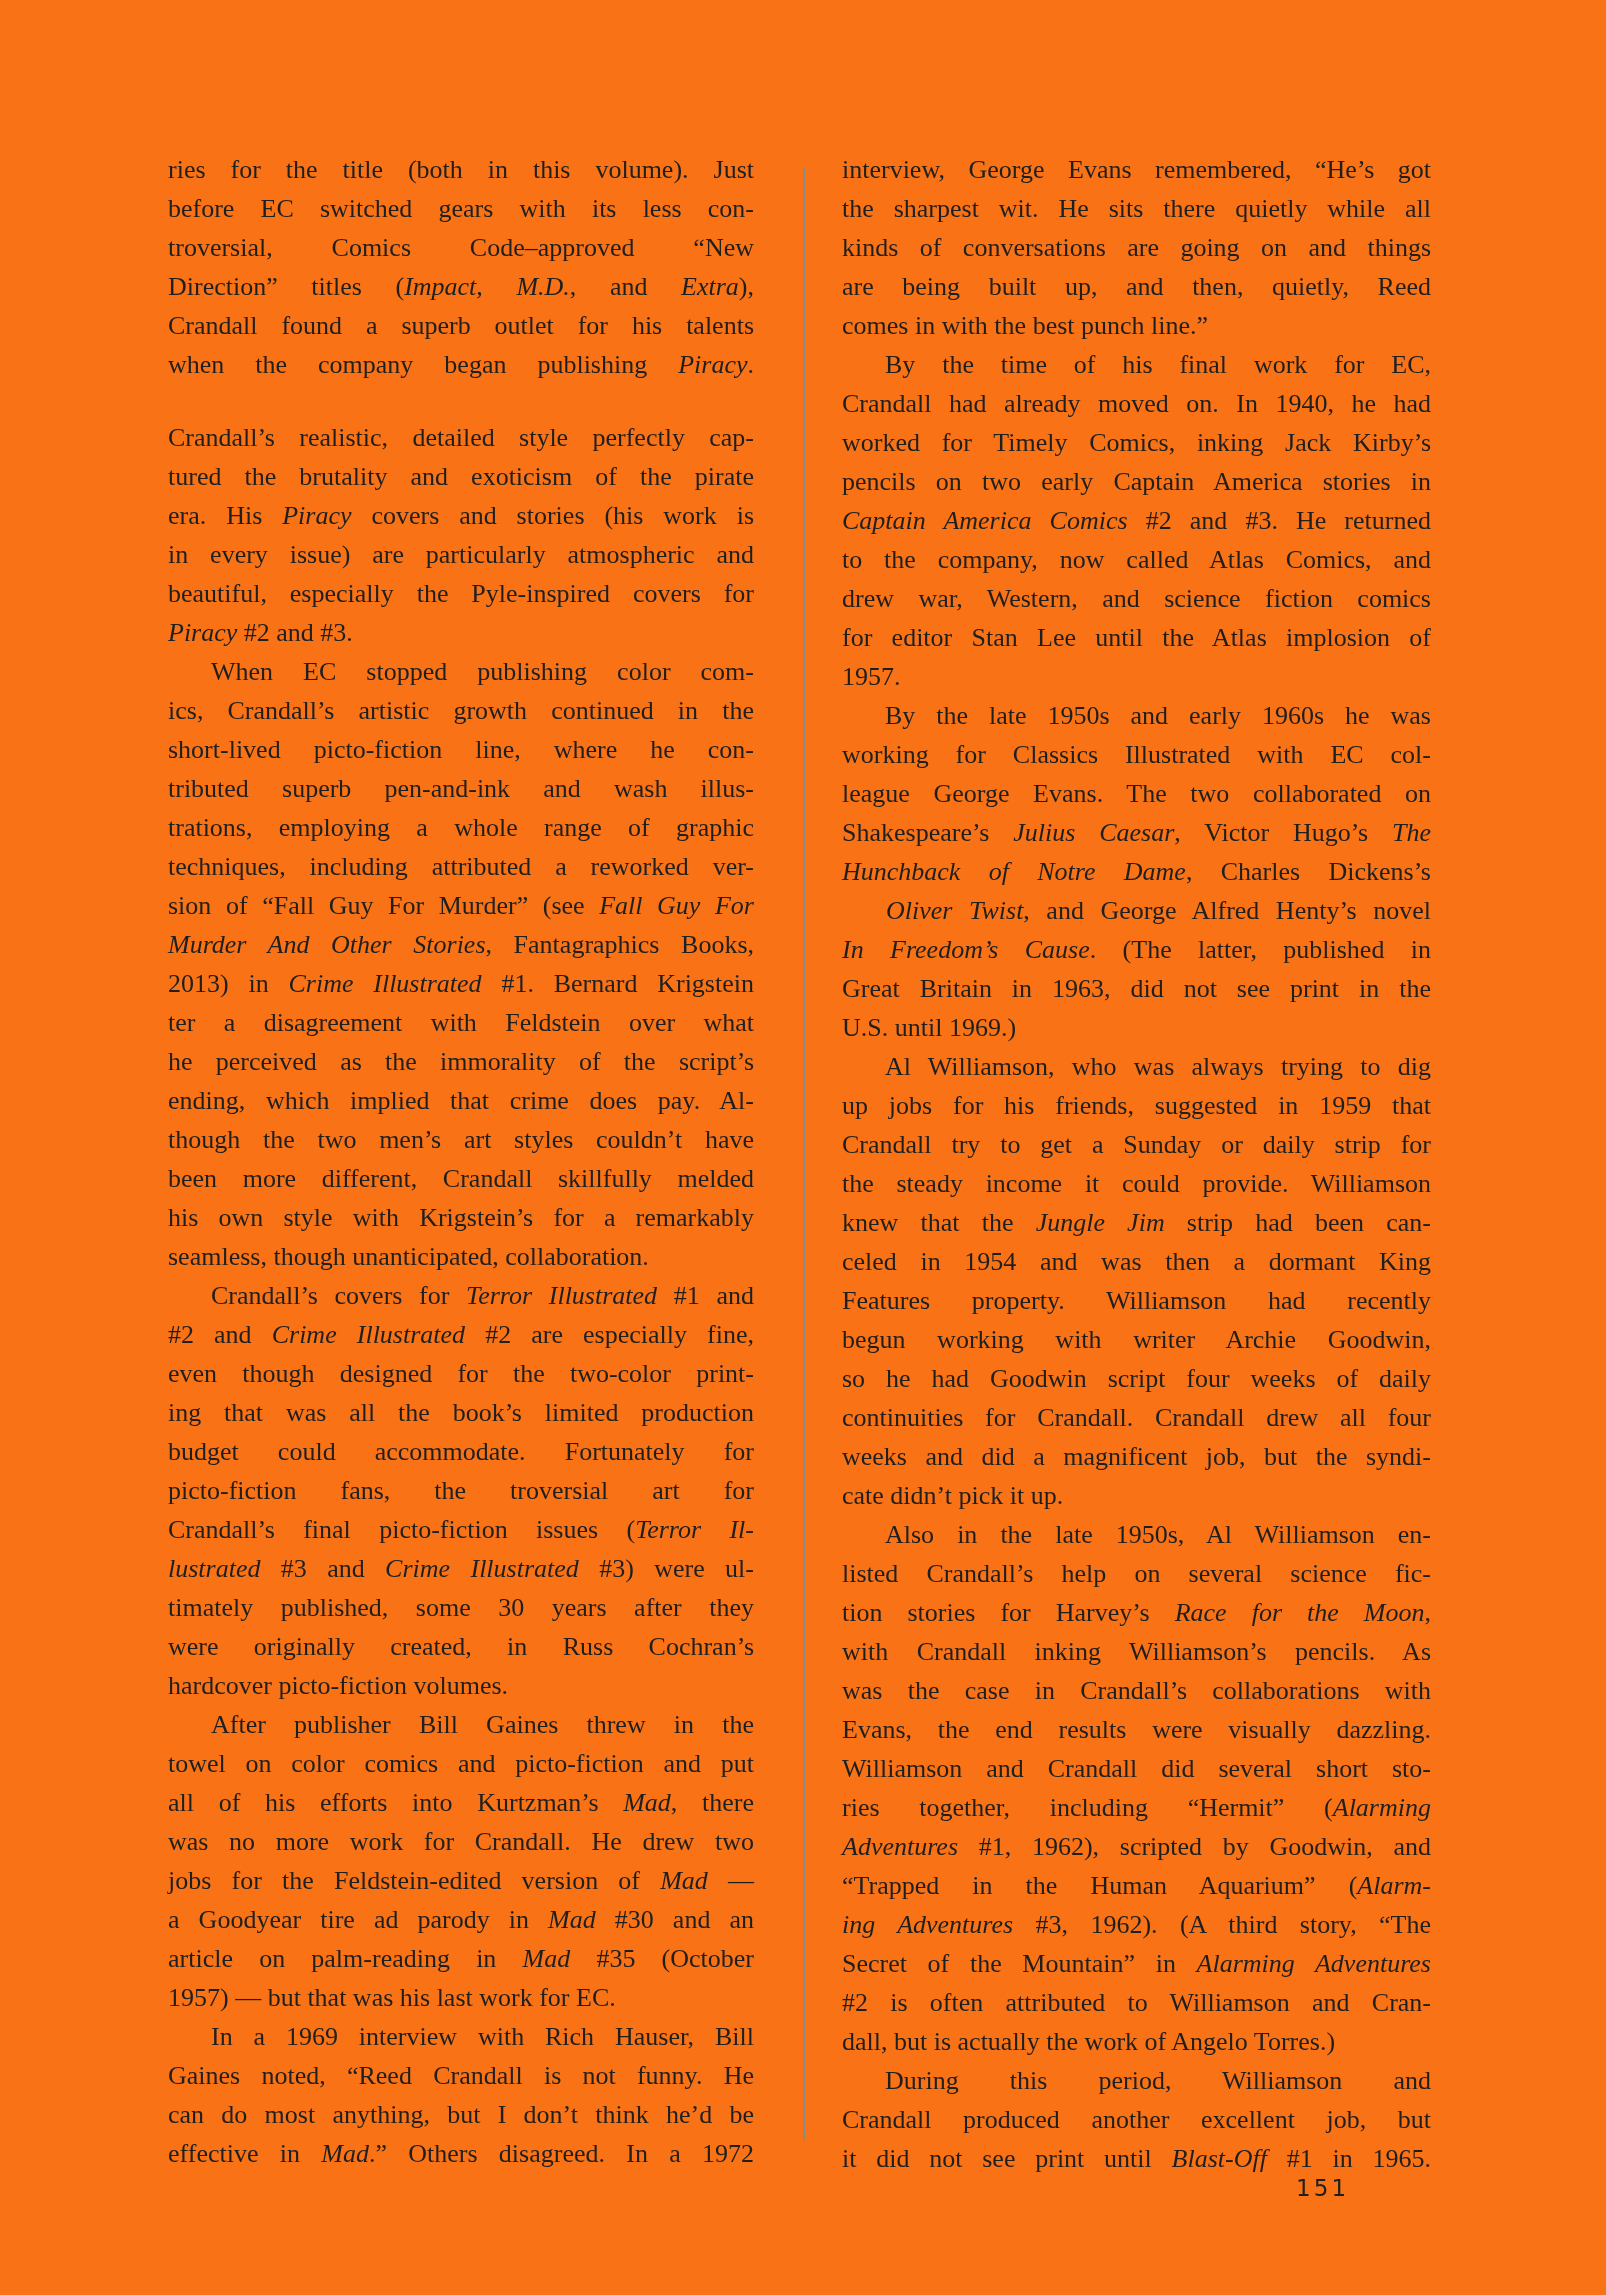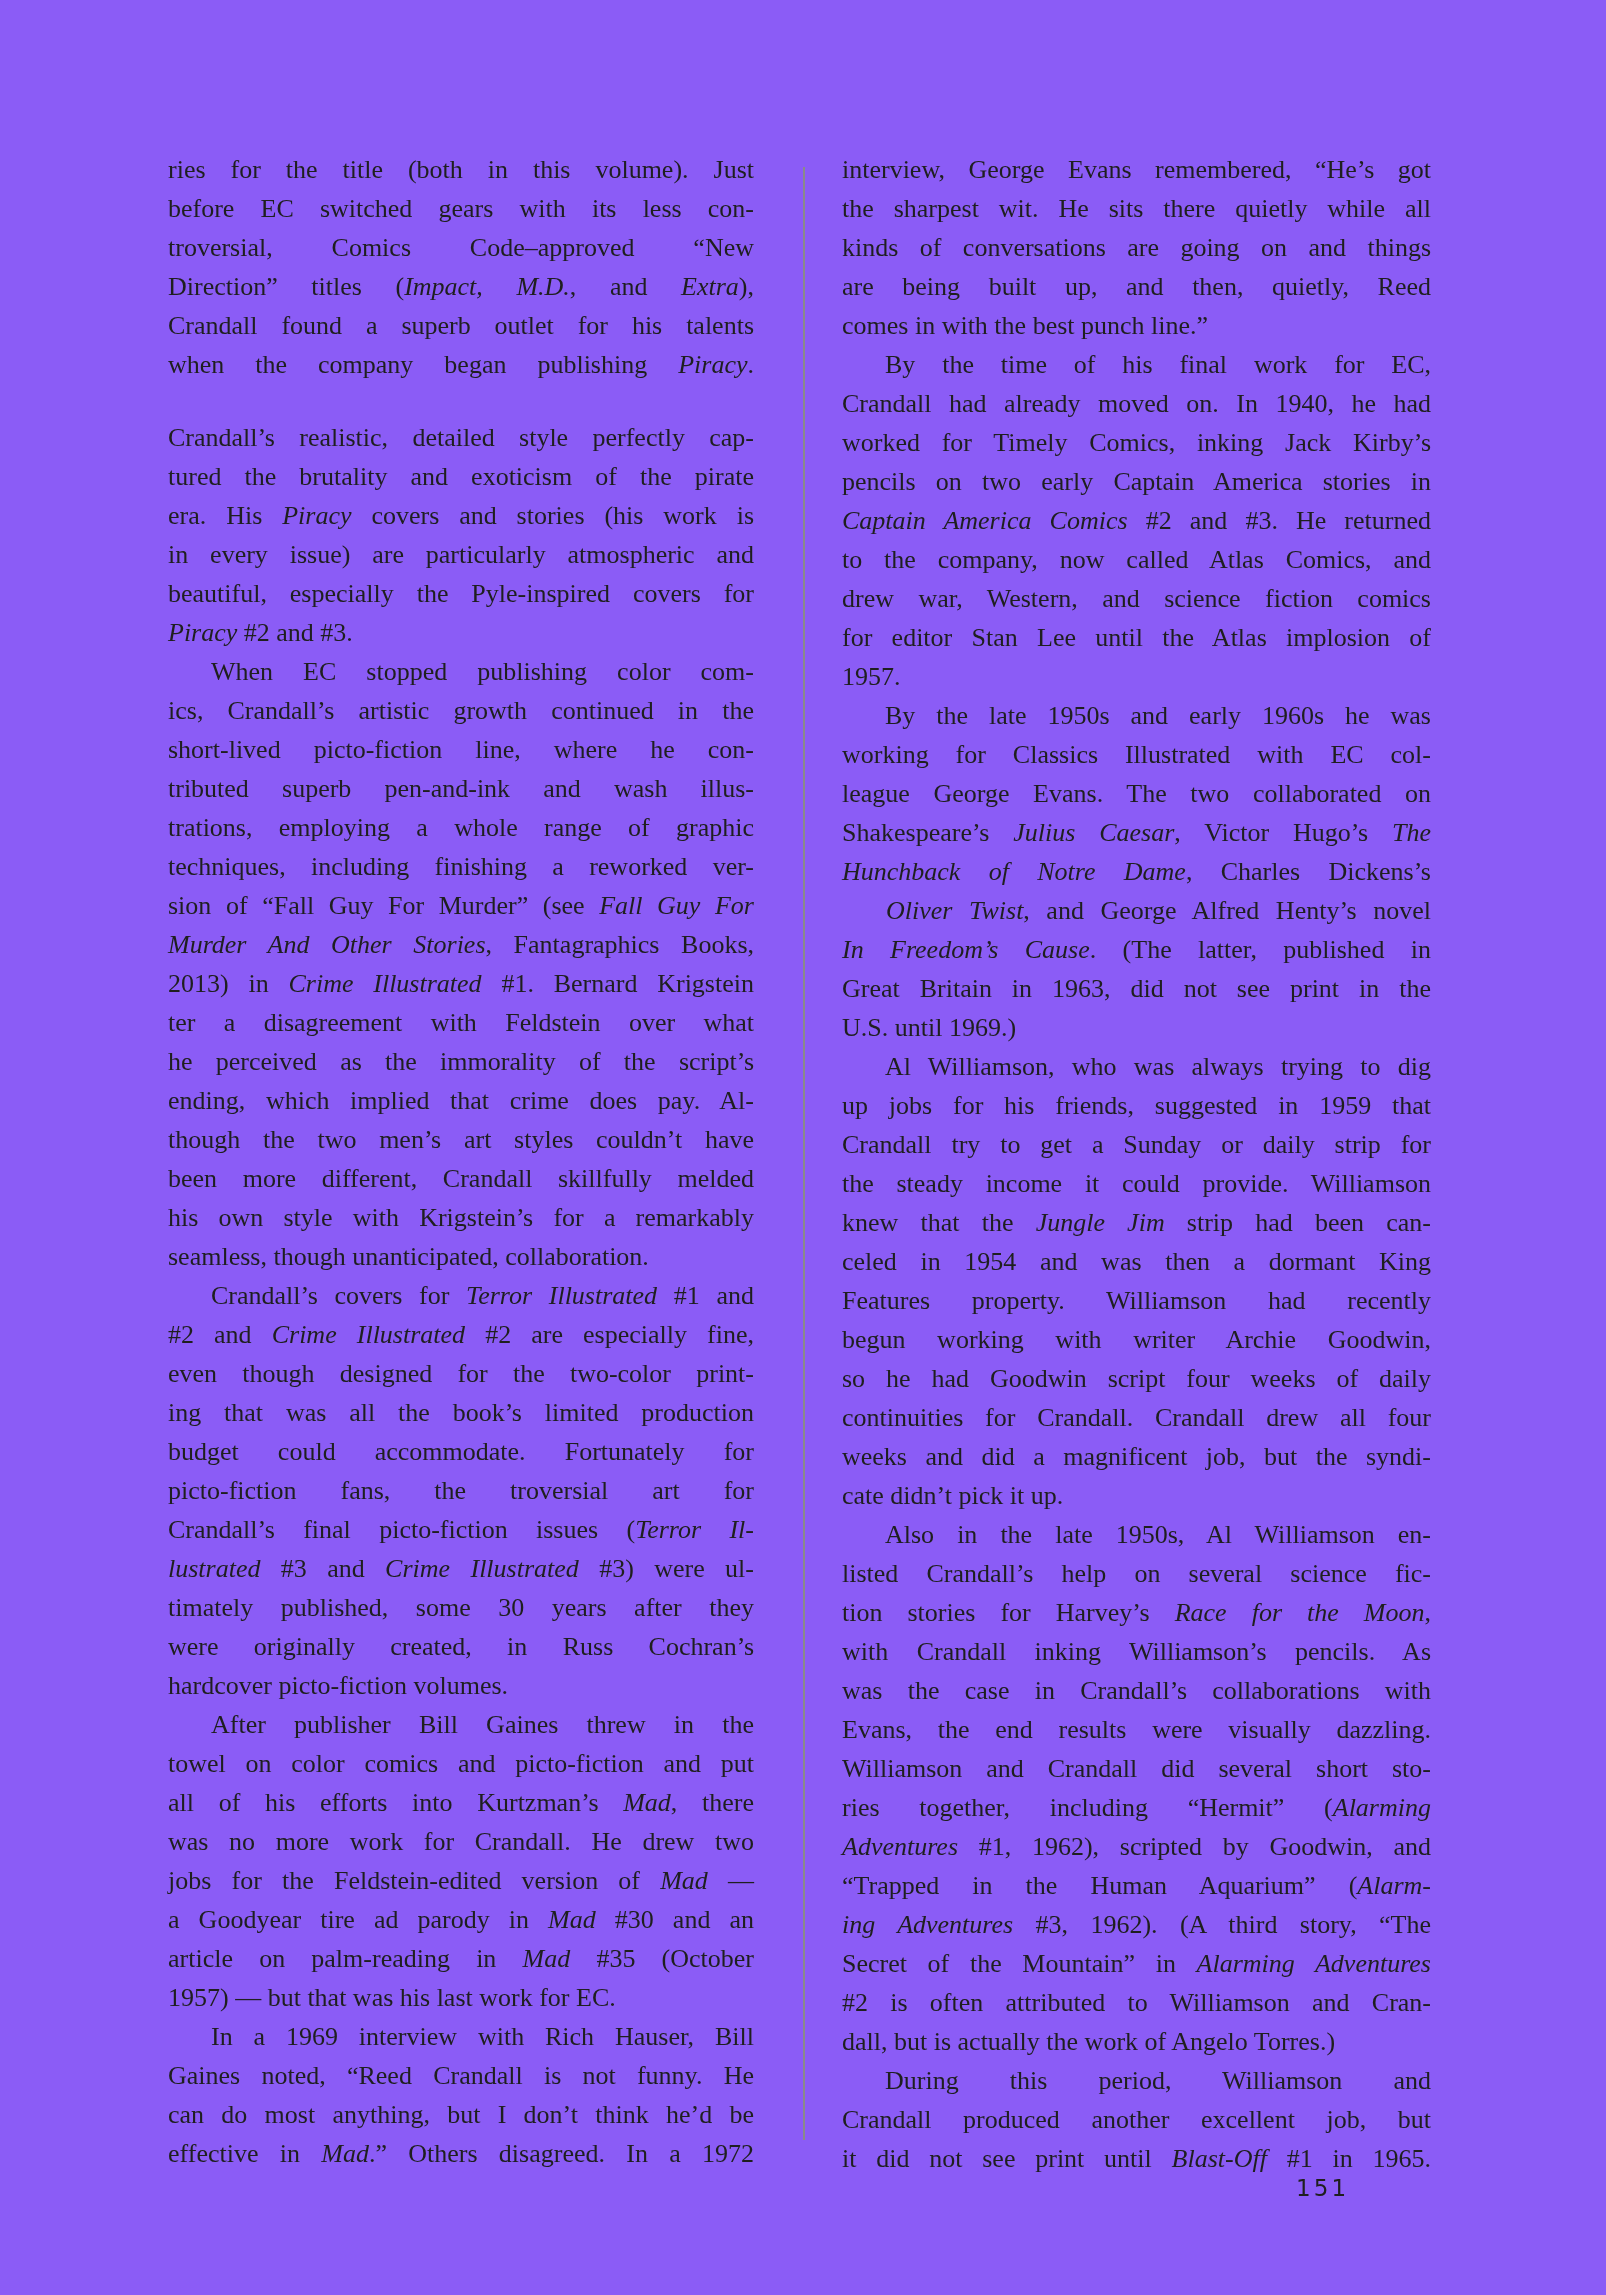--- a/index.html
+++ b/index.html
@@ -1,17 +1,17 @@
 <!DOCTYPE html>
 <html style="font-size:12.2px"><head>
 <meta charset="utf-8">
 <style>
   html, body { margin: 0; padding: 0; background: #ffffff; }
   body { width: 1607px; height: 2295px; position: relative; overflow: hidden; }
-  .page { position: absolute; left: 0; top: 0; width: 1607px; height: 2295px; background: #8b5cf6; }
+  .page { position: absolute; left: 0; top: 0; width: 1607px; height: 2295px; background: #f97316; }
   .col {
     position: absolute;
     top: 150px;
     width: 586px;
     font-family: "Liberation Serif", "DejaVu Serif", serif;
     font-size: 26px;
     color: #1f1f1f;
   }
   .col.left { left: 168px; }
   .col.right { left: 842px; width: 589px; }
@@ -60,21 +60,21 @@
       <span class="line" style="white-space: nowrap;">tured the brutality and exoticism of the pirate</span>
       <span class="line" style="white-space: nowrap;">era. His <i>Piracy</i> covers and stories (his work is</span>
       <span class="line" style="white-space: nowrap;">in every issue) are particularly atmospheric and</span>
       <span class="line" style="white-space: nowrap;">beautiful, especially the Pyle-inspired covers for</span>
       <span class="line last" style="white-space: nowrap;"><i>Piracy</i> #2 and #3.</span>
       <span class="line indent" style="white-space: nowrap;">When EC stopped publishing color com-</span>
       <span class="line" style="white-space: nowrap;">ics, Crandall’s artistic growth continued in the</span>
       <span class="line" style="white-space: nowrap;">short-lived picto-fiction line, where he con-</span>
       <span class="line" style="white-space: nowrap;">tributed superb pen-and-ink and wash illus-</span>
       <span class="line" style="white-space: nowrap;">trations, employing a whole range of graphic</span>
-      <span class="line" style="white-space: nowrap;">techniques, including finishing a reworked ver-</span>
+      <span class="line" style="white-space: nowrap;">techniques, including attributed a reworked ver-</span>
       <span class="line" style="white-space: nowrap;">sion of “Fall Guy For Murder” (see <i>Fall Guy For</i></span>
       <span class="line" style="white-space: nowrap;"><i>Murder And Other Stories</i>, Fantagraphics Books,</span>
       <span class="line" style="white-space: nowrap;">2013) in <i>Crime Illustrated</i> #1. Bernard Krigstein</span>
       <span class="line" style="white-space: nowrap;">ter a disagreement with Feldstein over what</span>
       <span class="line" style="white-space: nowrap;">he perceived as the immorality of the script’s</span>
       <span class="line" style="white-space: nowrap;">ending, which implied that crime does pay. Al-</span>
       <span class="line" style="white-space: nowrap;">though the two men’s art styles couldn’t have</span>
       <span class="line" style="white-space: nowrap;">been more different, Crandall skillfully melded</span>
       <span class="line" style="white-space: nowrap;">his own style with Krigstein’s for a remarkably</span>
       <span class="line last" style="white-space: nowrap;">seamless, though unanticipated, collaboration.</span>

